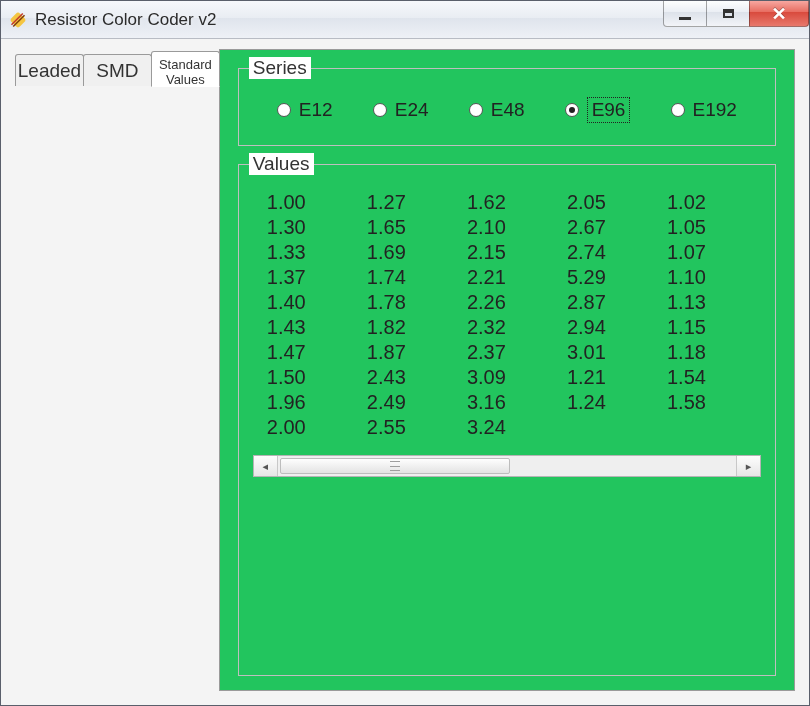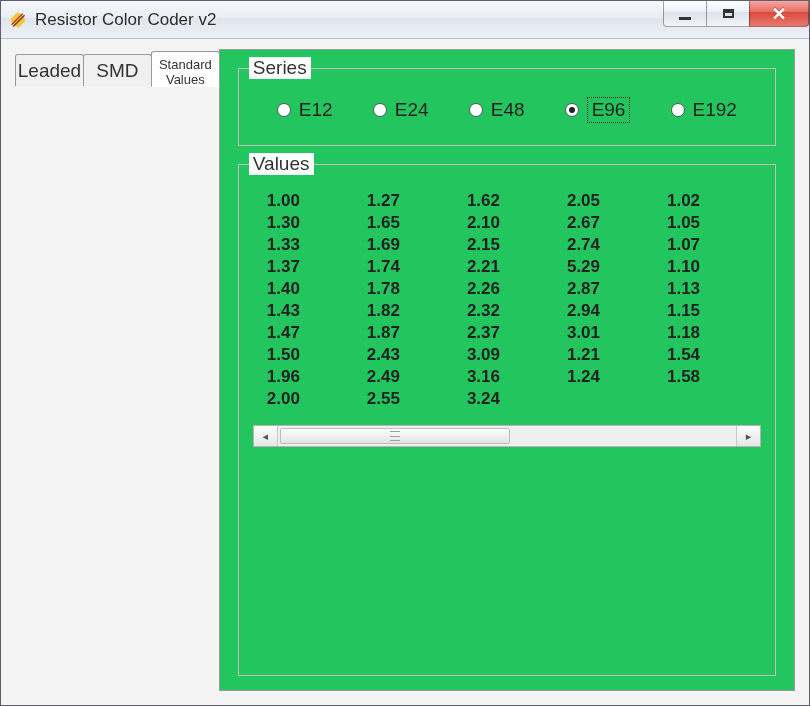--- a/index.html
+++ b/index.html
@@ -168,24 +168,23 @@
     padding: 1px 4px;
   }
   
   .values-box { flex: 1; display:flex; flex-direction:column; }
   .values-grid {
     display: grid;
     grid-template-columns: repeat(5, 1fr);
     column-gap: 0;
     row-gap: 2px;
     padding: 6px 4px 10px 4px;
-    font-size: 17px;
+    font-size: 20px;
     color: #222;
     font-variant-numeric: tabular-nums;
-    font-weight: bold;
   }
   .values-grid span {
     text-align: left;
     padding-left: 10px;
   }
   
   .hscroll {
     height: 22px;
     display: flex;
     align-items: stretch;

